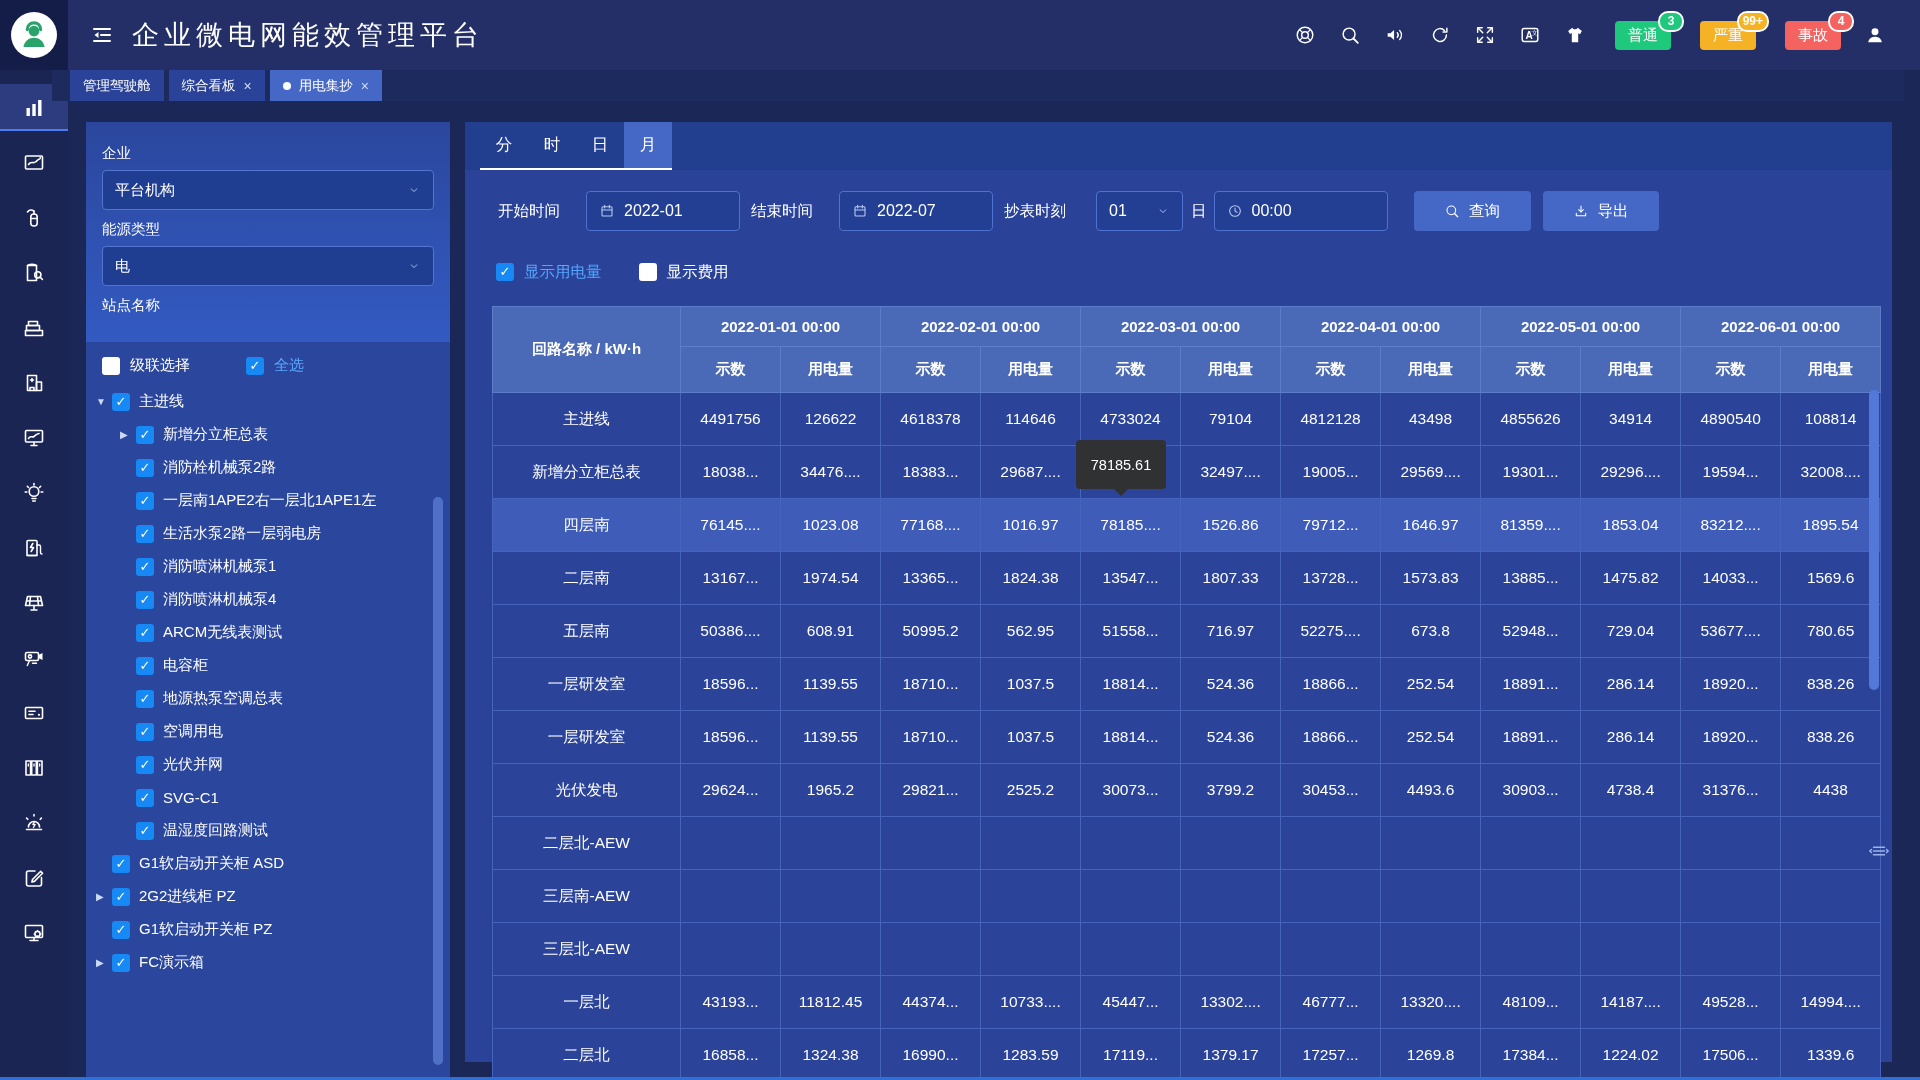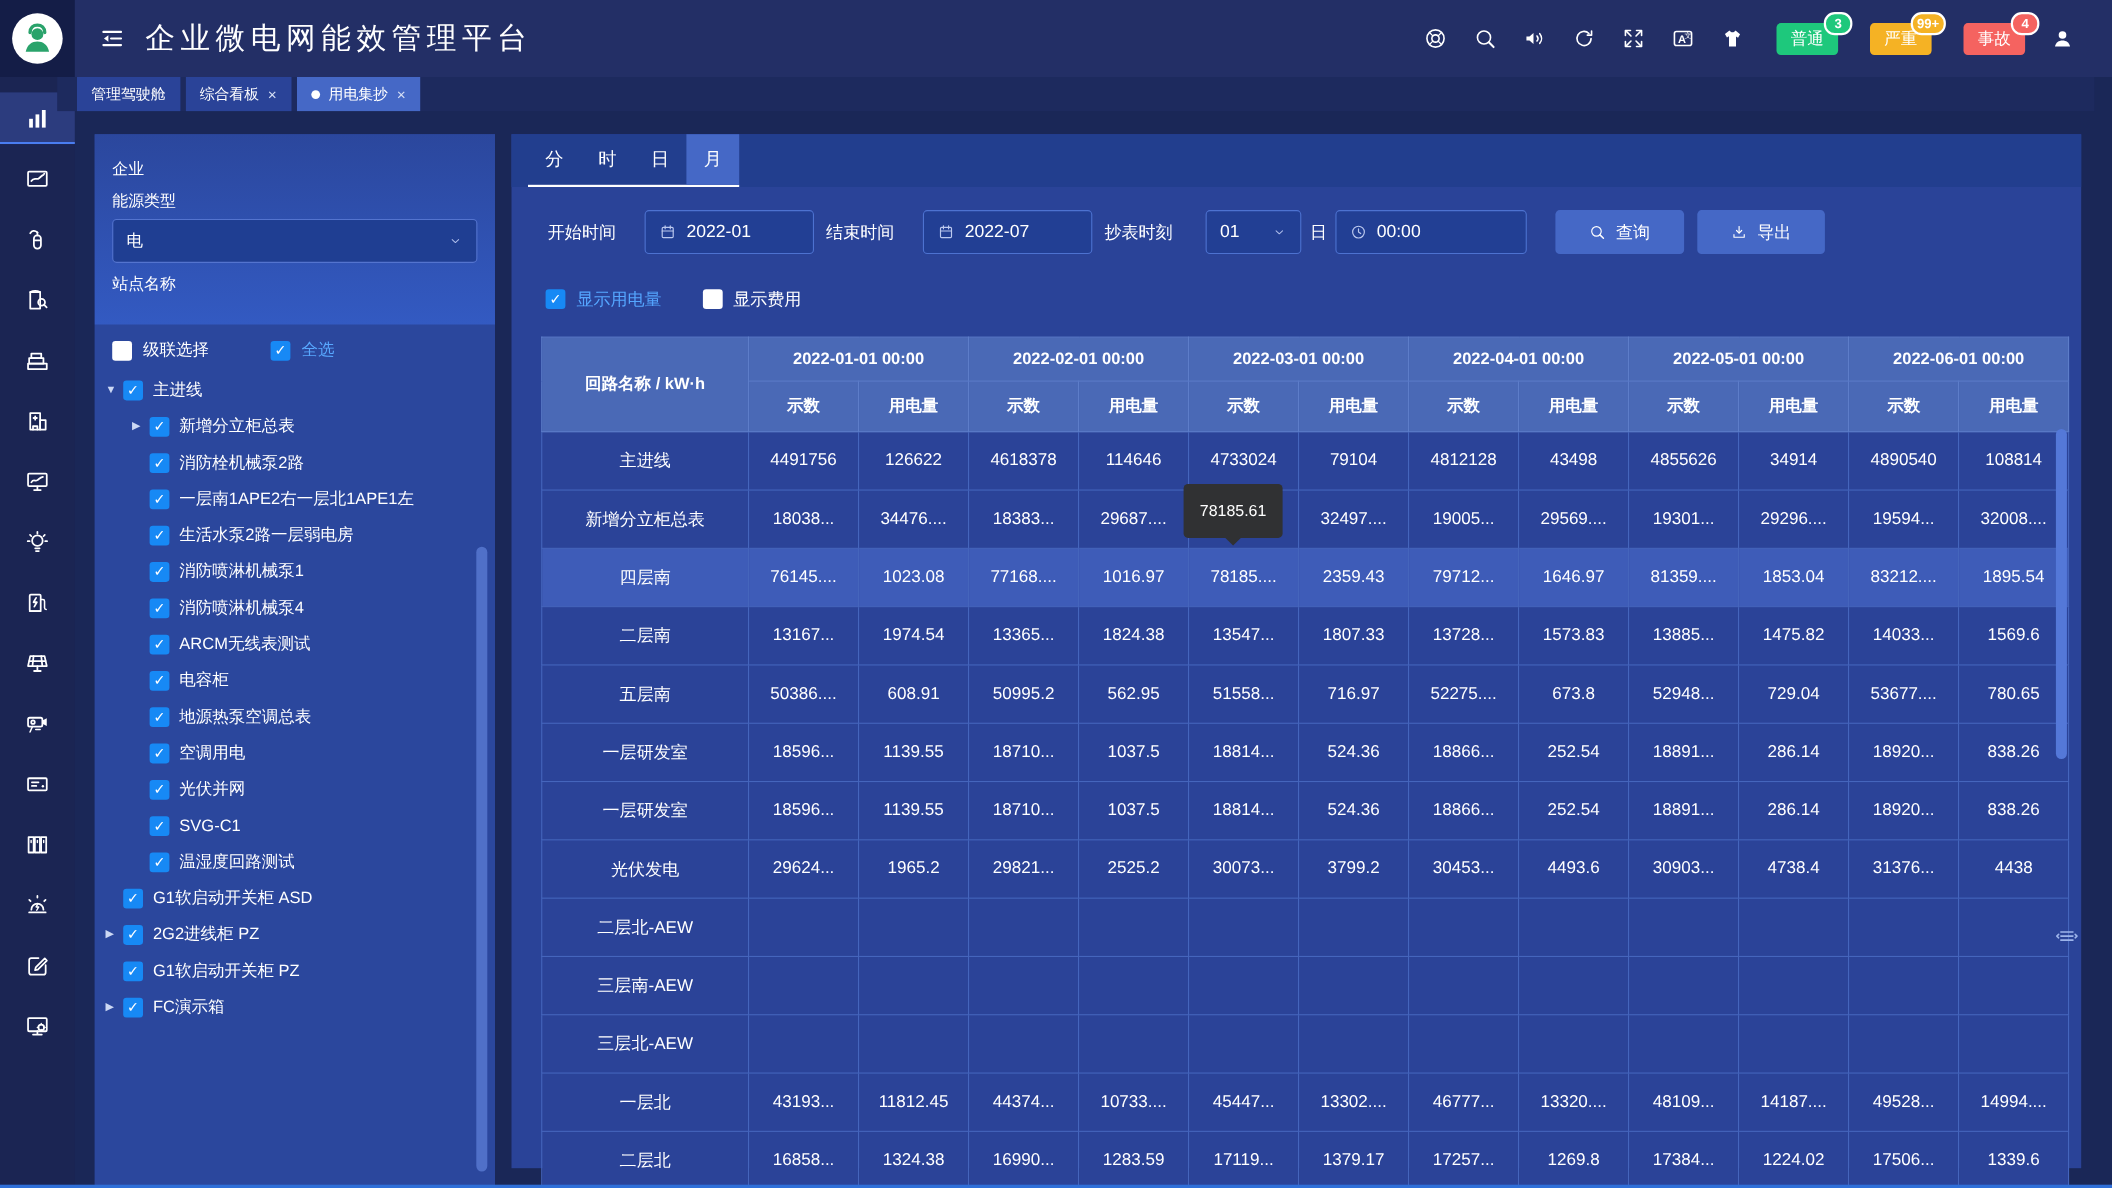--- a/index.html
+++ b/index.html
@@ -346,20 +346,28 @@
             <circle cx="15.5" cy="13" r="2.6"></circle>
             <path d="M15.5 9.3v1.2M15.5 14.9v1.2M11.9 13h1.2M17.9 13h1.2" stroke-width="1.2"></path>
           </svg>
         </span>
       </div>
     </div>
 
   <div class="fpanel">
     <div class="fp-top">
       <div class="fp-label">企业</div>
+      <div class="fp-select">
+        <span>平台机构</span>
+        <span class="chev">
+            <svg width="14" height="14" viewBox="0 0 24 24" fill="none" stroke="#aebdea" stroke-width="1.6" stroke-linecap="round" stroke-linejoin="round">
+              <path d="M7 10l5 4.6L17 10"></path>
+            </svg>
+          </span>
+      </div>
       <div class="fp-label">能源类型</div>
       <div class="fp-select">
         <span>电</span>
         <span class="chev">
             <svg width="14" height="14" viewBox="0 0 24 24" fill="none" stroke="#aebdea" stroke-width="1.6" stroke-linecap="round" stroke-linejoin="round">
               <path d="M7 10l5 4.6L17 10"></path>
             </svg>
           </span>
       </div>
       <div class="fp-label">站点名称</div>
@@ -622,21 +630,21 @@
               <td class="val">19594...</td>
               <td class="val">32008....</td>
             </tr>
             <tr class="hl">
               <td class="rowname">四层南</td>
               <td class="val">76145....</td>
               <td class="val">1023.08</td>
               <td class="val">77168....</td>
               <td class="val">1016.97</td>
               <td class="val">78185....</td>
-              <td class="val">2359.43</td>
+              <td class="val">1526.86</td>
               <td class="val">79712...</td>
               <td class="val">1646.97</td>
               <td class="val">81359....</td>
               <td class="val">1853.04</td>
               <td class="val">83212....</td>
               <td class="val">1895.54</td>
             </tr>
             <tr>
               <td class="rowname">二层南</td>
               <td class="val">13167...</td>

